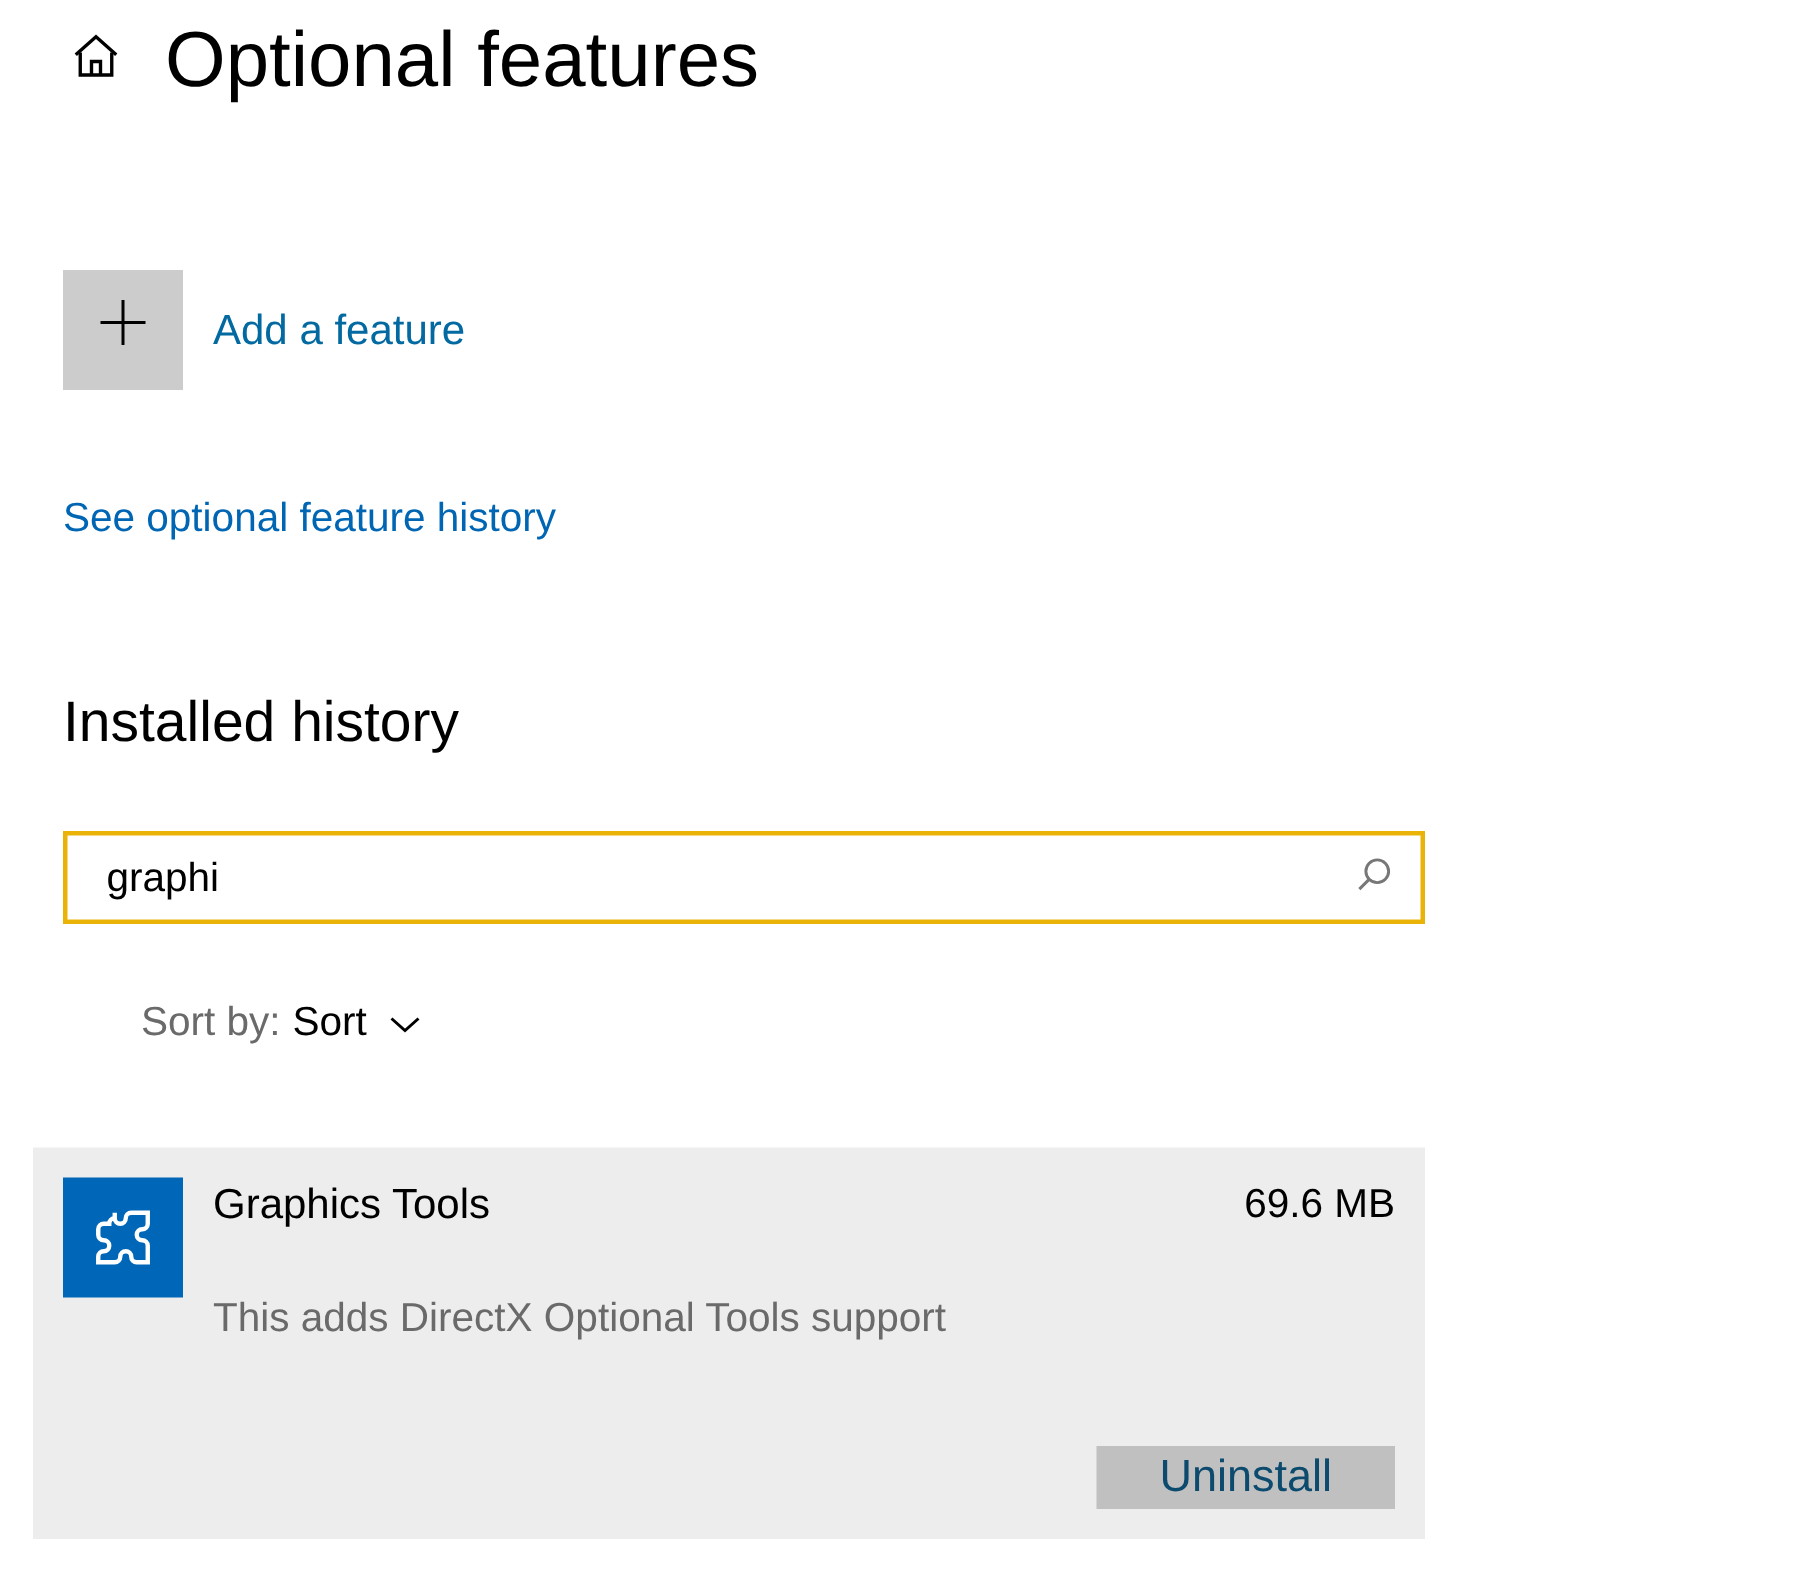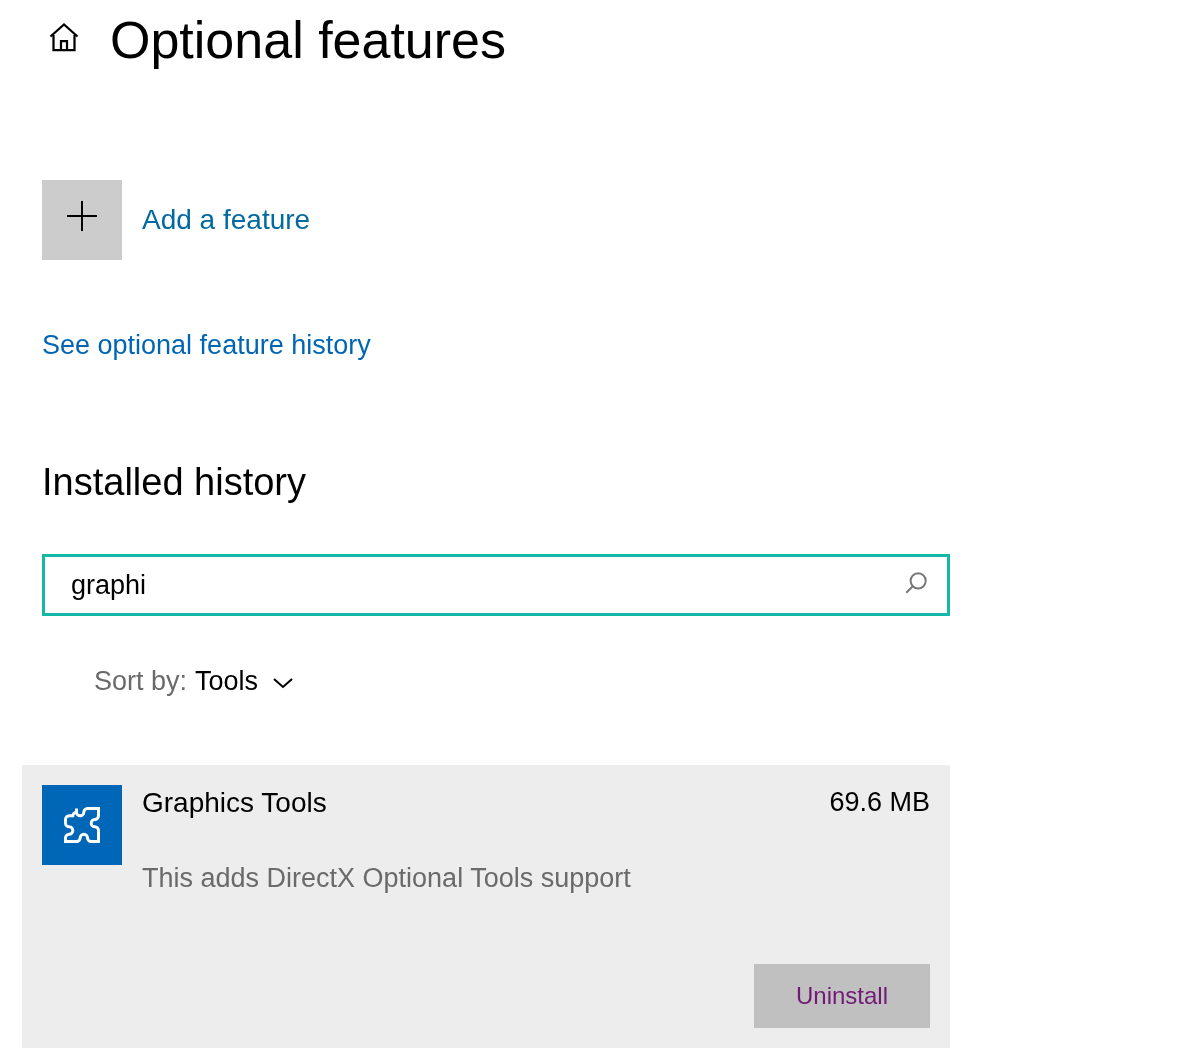--- a/index.html
+++ b/index.html
@@ -66,21 +66,21 @@
     .section-heading {
       margin-top: 100px;
       font-size: 38px;
       font-weight: 500;
       color: #000;
     }
     .search-box {
       margin-top: 50px;
       width: 908px;
       height: 62px;
-      border: 3px solid #14b8a6;
+      border: 3px solid #eab308;
       display: flex;
       align-items: center;
       padding: 0 18px 0 26px;
     }
     .search-input {
       flex: 1;
       border: none;
       outline: none;
       font-size: 27px;
       color: #000;
@@ -156,23 +156,23 @@
       color: #6a6a6a;
     }
     .feature-actions {
       display: flex;
       justify-content: flex-end;
       margin-top: 70px;
     }
     .uninstall-btn {
       background: #c0c0c0;
       border: none;
-      padding: 18px 42px;
-      font-size: 24px;
-      color: #701a75;
+      padding: 4px 42px;
+      font-size: 30px;
+      color: #0c4a6e;
       cursor: pointer;
     }
   </style>
 </head>
 <body>
 
 <div class="header">
   <span>
     <svg class="home-icon" viewBox="0 0 24 24" fill="none" stroke="#000" stroke-width="1.5">
       <path d="M3 11 L12 3 L21 11"></path>
@@ -205,21 +205,21 @@
     <span>
       <svg class="search-icon" viewBox="0 0 24 24" fill="none" stroke="#777" stroke-width="1.8">
         <circle cx="14" cy="10" r="7"></circle>
         <line x1="9" y1="15" x2="3" y2="21"></line>
       </svg>
     </span>
   </div>
 
   <div class="sort-row">
     <span class="sort-label">Sort by:</span>
-    <span class="sort-value">Tools</span>
+    <span class="sort-value">Sort</span>
     <span>
       <svg class="chevron-down" viewBox="0 0 22 14" fill="none" stroke="#000" stroke-width="2">
         <path d="M2 3 L11 11 L20 3"></path>
       </svg>
     </span>
   </div>
 
   <div class="feature-card">
     <div class="feature-top">
       <div class="feature-icon-box">

